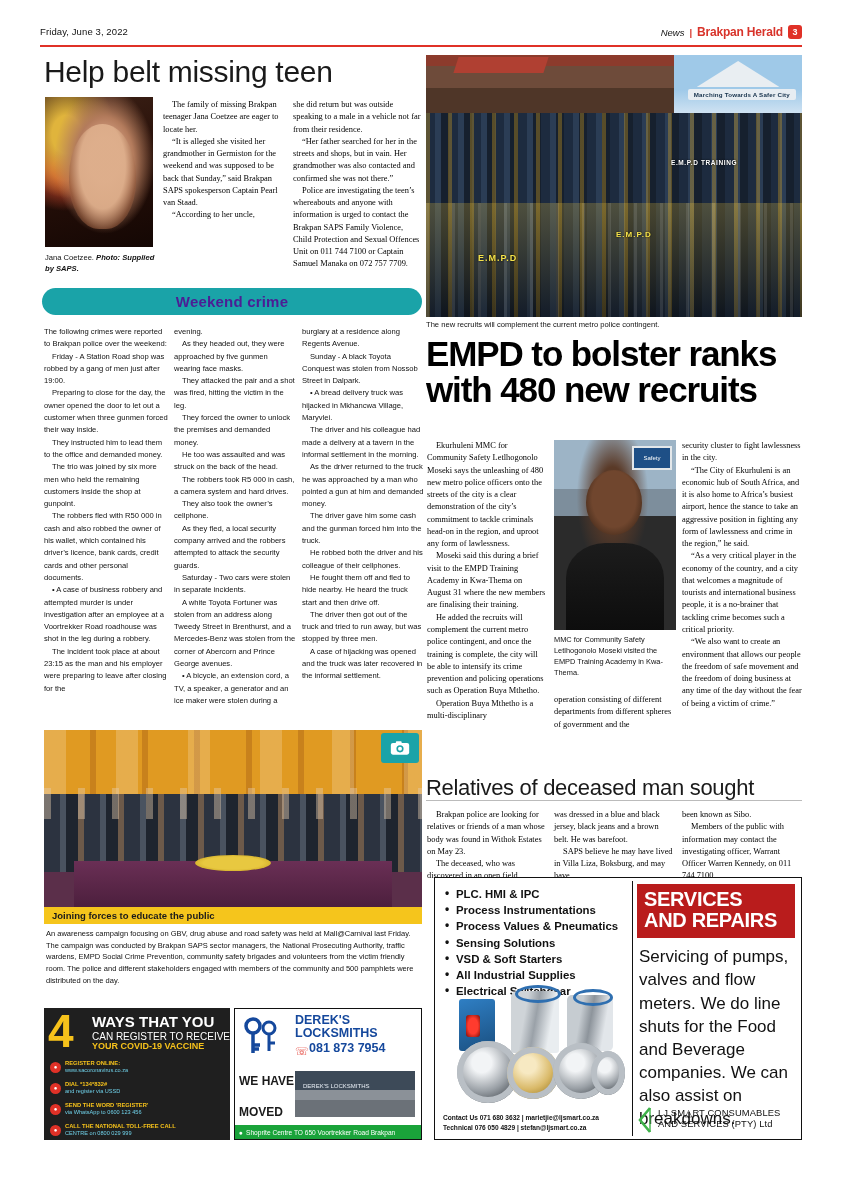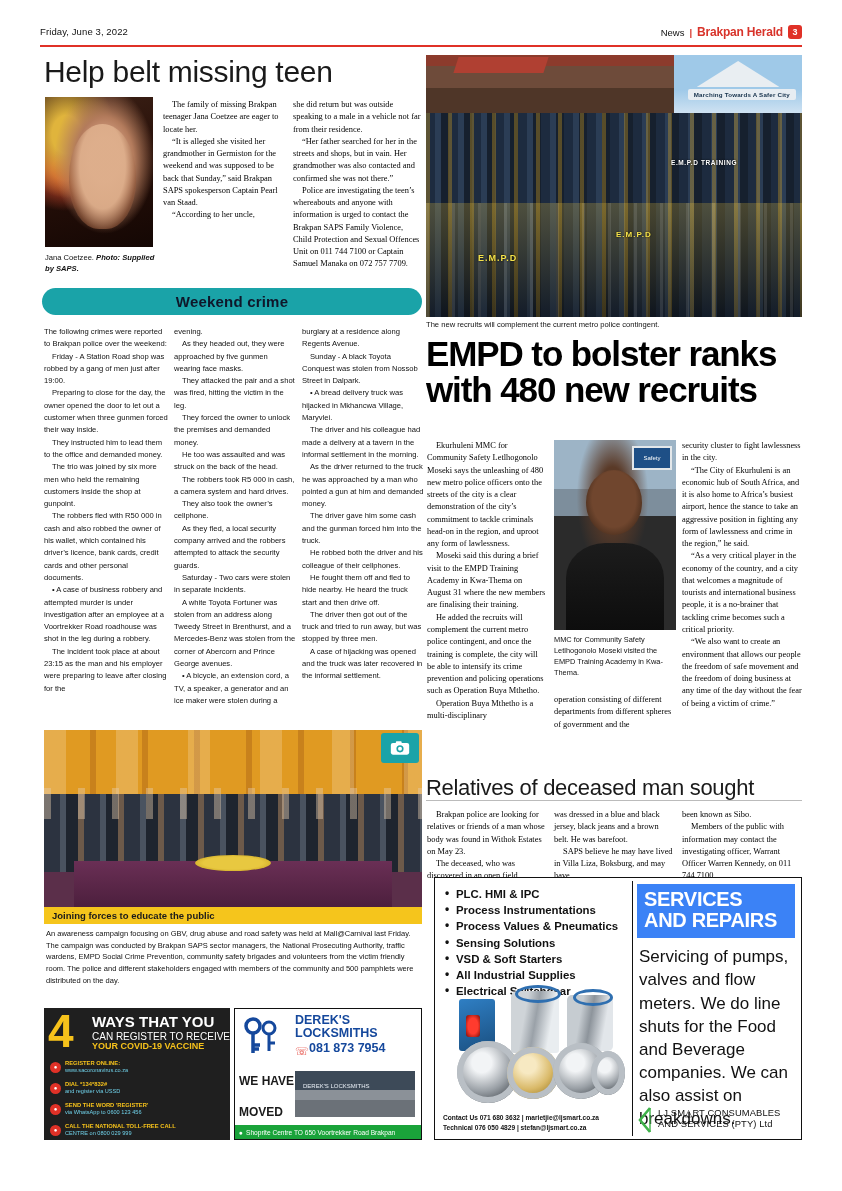--- a/index.html
+++ b/index.html
@@ -19,21 +19,21 @@
   .masthead .date {
     position: absolute; left: 0; top: 0;
     font-family: "Liberation Sans", sans-serif;
     font-size: 9.5px; color: #111; letter-spacing: .1px;
   }
   .masthead .right {
     position: absolute; right: 0; top: -1px;
     display: flex; align-items: center; gap: 5px;
     font-family: "Liberation Sans", sans-serif; font-size: 9.5px;
   }
-  .masthead .sec { color: #111; }
+  .masthead .sec { color: #111; font-style: italic; }
   .masthead .bar-sep { color: #d8332a; font-weight: bold; }
   .masthead .title { color: #d8332a; font-weight: bold; font-size: 12px; letter-spacing: -.2px; }
   .masthead .pagenum {
     background: #e03127; color: #fff; font-weight: bold; font-size: 9px;
     width: 14px; height: 14px; border-radius: 3px;
     display: flex; align-items: center; justify-content: center;
   }
   .rule-red {
     position: absolute; left: 40px; top: 45px; width: 762px; height: 2.4px;
     background: #e03127;
@@ -89,21 +89,21 @@
 
   
   .wk-banner {
     position: absolute; left: 42px; top: 288px; width: 380px; height: 27px;
     background: #1aa3a8;
     border-radius: 14px 14px 14px 14px;
     display: flex; align-items: center; justify-content: center;
   }
   .wk-banner span {
     font-family: "Liberation Sans", sans-serif;
-    font-weight: bold; font-size: 15px; color: #0f172a; letter-spacing: .2px;
+    font-weight: bold; font-size: 15px; color: #4c1d95; letter-spacing: .2px;
   }
 
   #wk-col-1 { position: absolute; left: 44px; top: 326px; width: 124px; }
   #wk-col-2 { position: absolute; left: 174px; top: 326px; width: 122px; }
   #wk-col-3 { position: absolute; left: 302px; top: 326px; width: 122px; }
 
   
   .empd-photo {
     position: absolute; left: 426px; top: 55px; width: 376px; height: 262px;
     background:
@@ -419,21 +419,21 @@
   .lj-prod .b4 { left:146px; top:66px; width:34px; height:44px; }
   .lj-contact {
     position: absolute; left: 8px; bottom: 6px; width: 190px;
     font-family: "Liberation Sans", sans-serif; font-weight: bold;
     font-size: 6.6px; color: #111; line-height: 1.55;
   }
   .lj-right {
     position: absolute; right: 0; top: 0; width: 170px; height: 100%; padding: 0 6px;
   }
   .lj-green {
-    margin-top: 6px; background: #3b82f6; padding: 5px 7px 7px 7px;
+    margin-top: 6px; background: #b91c1c; padding: 5px 7px 7px 7px;
   }
   .lj-green div {
     font-family: "Liberation Sans", sans-serif; font-weight: bold;
     font-size: 20px; color: #fff; line-height: 1.06; letter-spacing:-.3px;
   }
   .lj-body {
     margin-top: 7px; padding: 0 2px;
     font-family: "Liberation Sans", sans-serif; font-size: 17px;
     color: #111; line-height: 1.36;
   }

